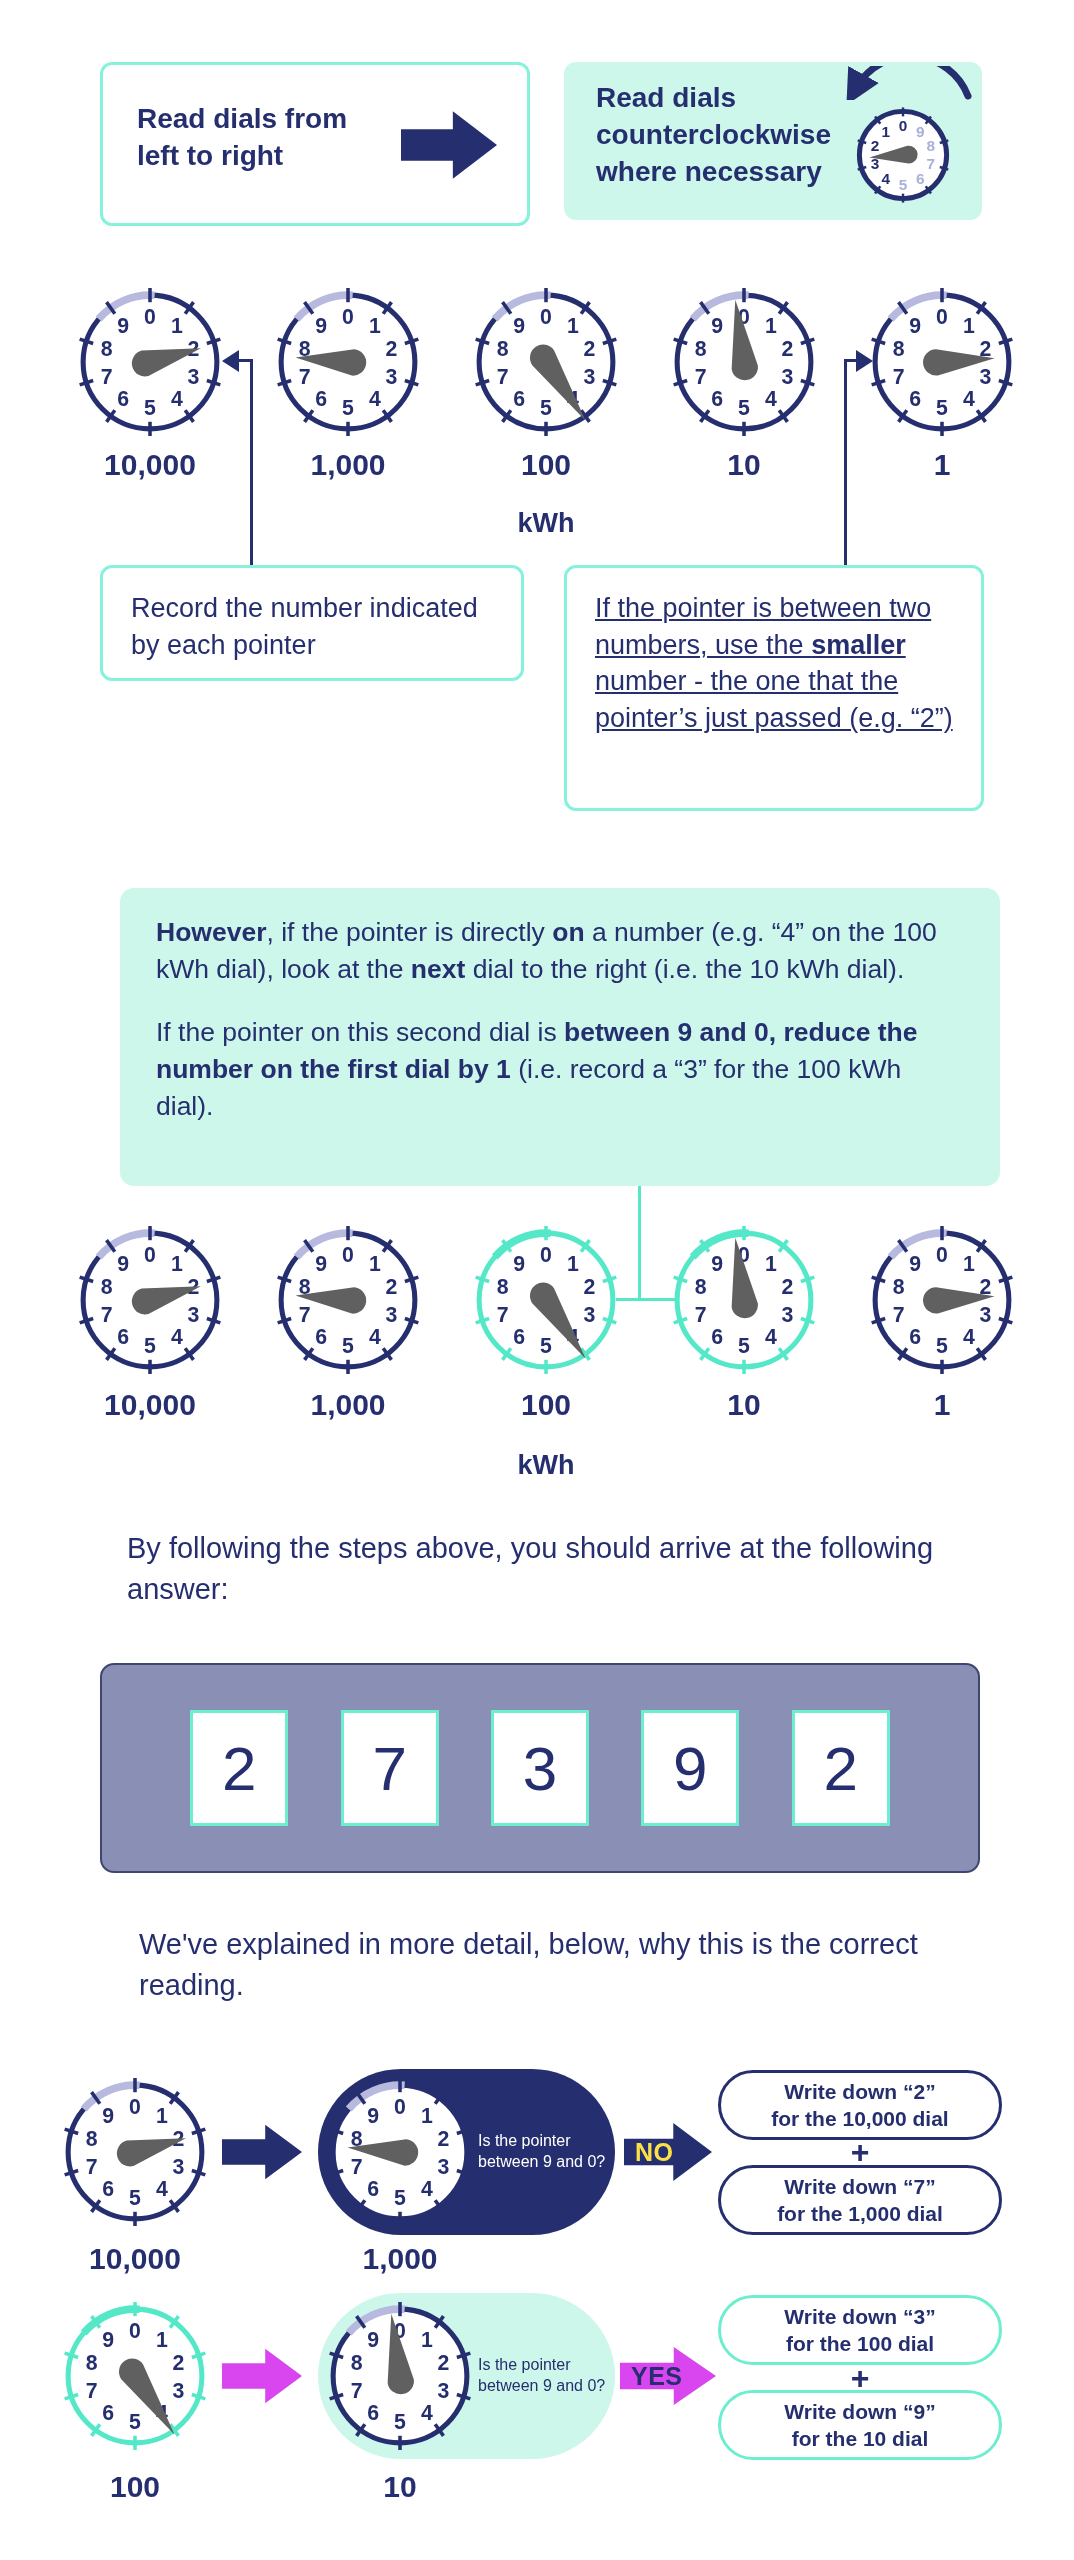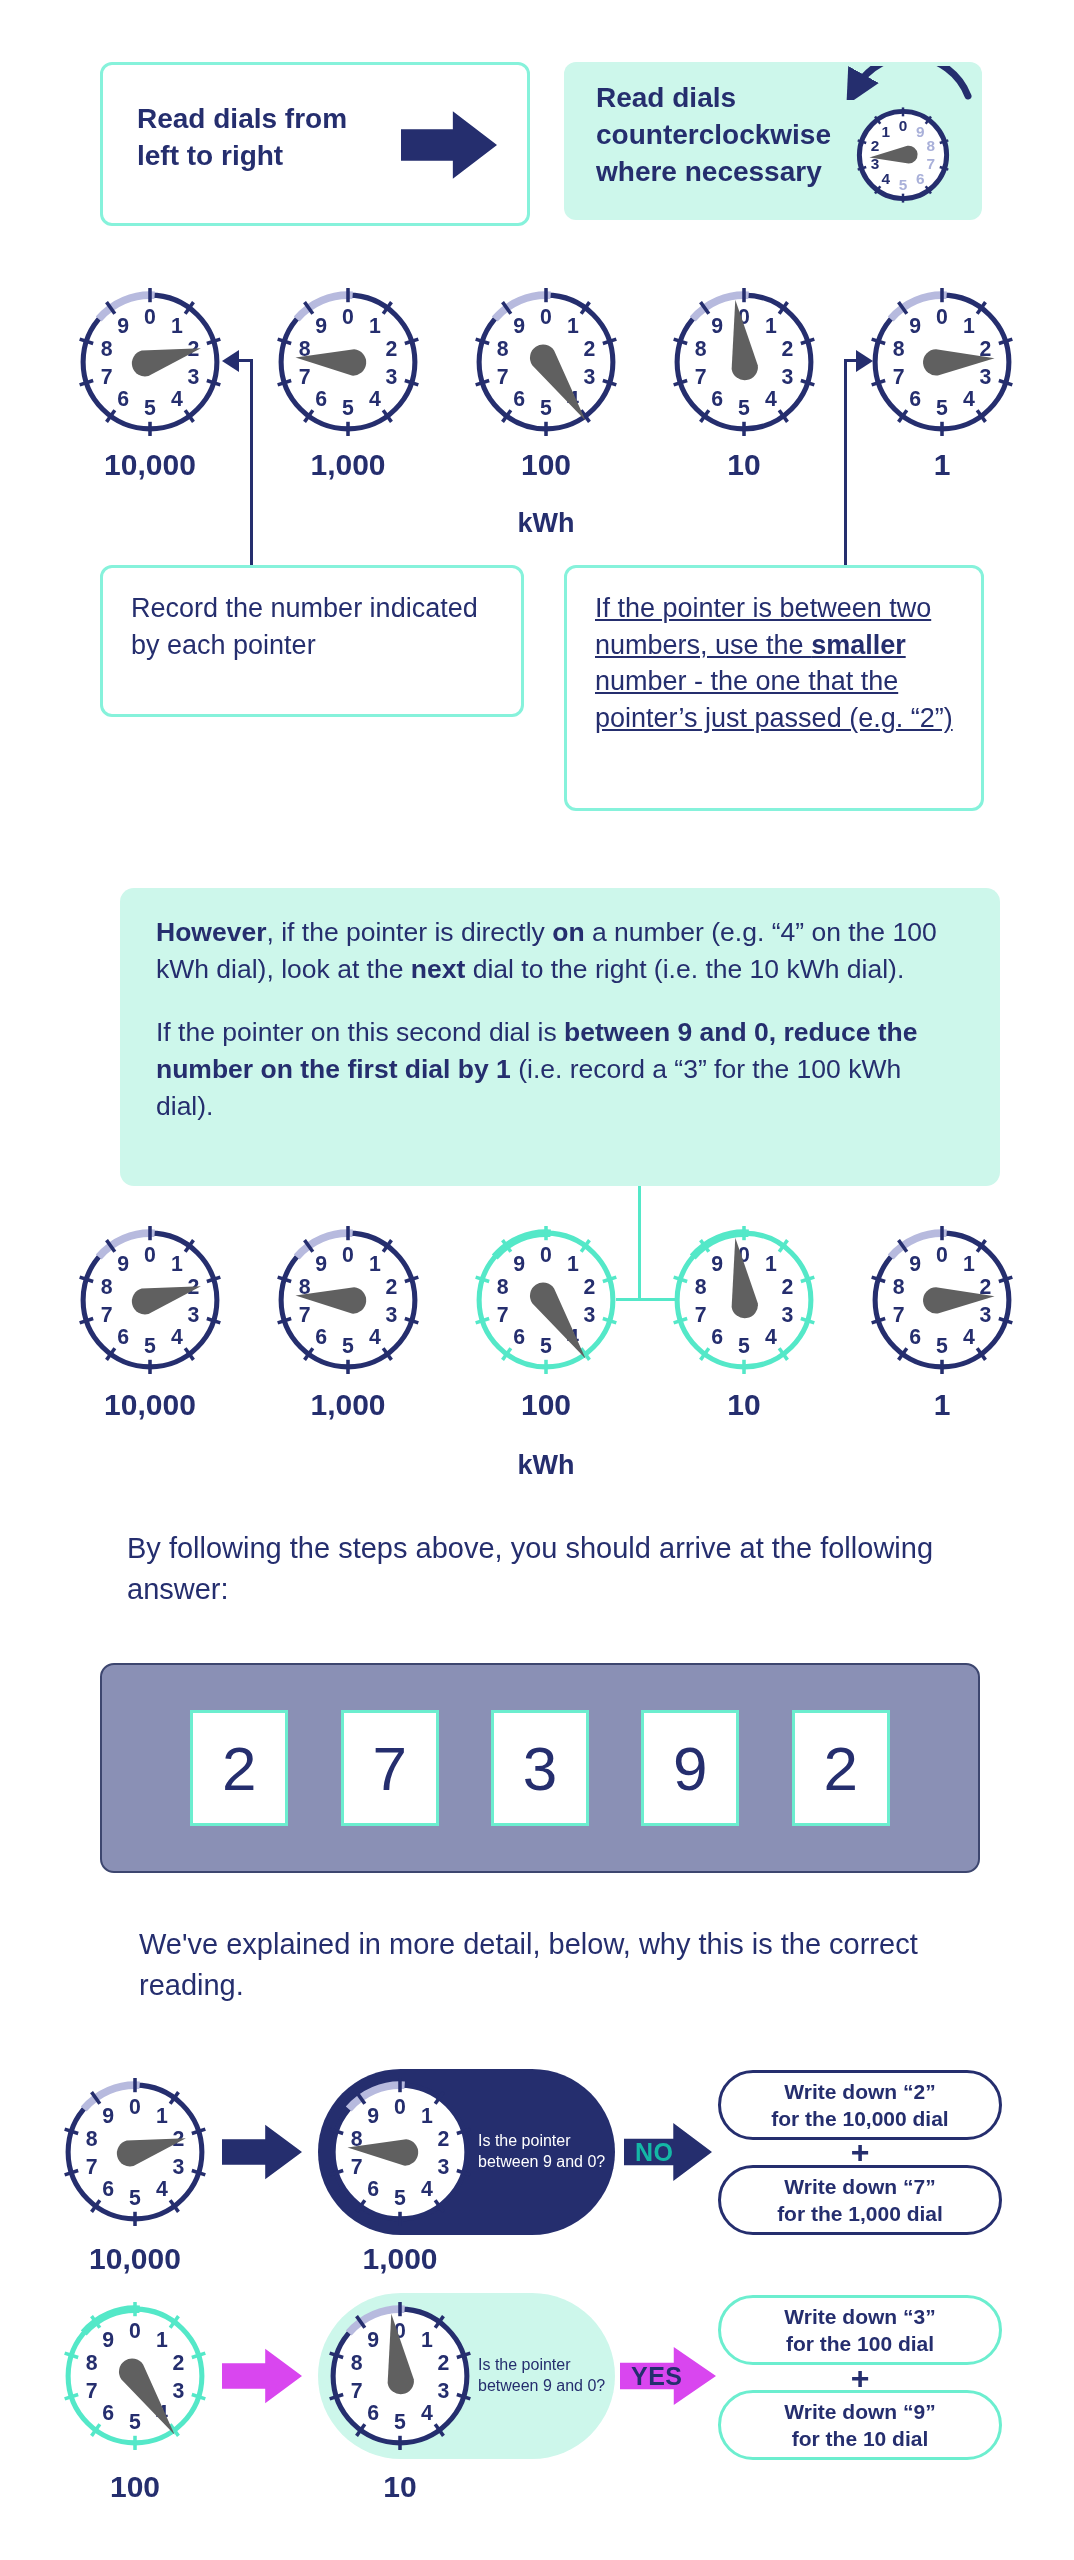--- a/index.html
+++ b/index.html
@@ -259,21 +259,21 @@
   <div class="abs unit-label" style="left:486px;top:508px;">kWh</div>
 
   <div class="abs tri-left" style="left:222px;top:350px;"></div>
   <div class="abs conn-h" style="left:237px;top:359px;width:16px;"></div>
   <div class="abs conn-v" style="left:250px;top:359px;height:208px;"></div>
 
   <div class="abs conn-v" style="left:844px;top:359px;height:208px;"></div>
   <div class="abs conn-h" style="left:844px;top:359px;width:14px;"></div>
   <div class="abs tri-right" style="left:856px;top:350px;"></div>
 
-  <div class="abs callout-box callout" style="left:100px;top:565px;width:424px;height:152px;">Record the number indicated by each pointer</div>
+  <div class="abs callout-box callout" style="left:100px;top:565px;width:424px;height:116px;">Record the number indicated by each pointer</div>
   <div class="abs callout-box callout" style="left:564px;top:565px;width:420px;height:246px;text-decoration:underline;"><span>If the pointer is between two numbers, use the </span><span class="b">smaller</span><span> number - the one that the pointer’s just passed (e.g. “2”)</span></div>
 
   <div class="abs however-box" style="left:100px;top:888px;width:880px;height:298px;margin-left:20px;">
     <p><span class="b">However</span><span>, if the pointer is directly </span><span class="b">on</span><span> a number (e.g. “4” on the 100 kWh dial), look at the </span><span class="b">next</span><span> dial to the right (i.e. the 10 kWh dial).</span></p>
     <p><span>If the pointer on this second dial is </span><span class="b">between 9 and 0, reduce the number on the first dial by 1</span><span> (i.e. record a “3” for the 100 kWh dial).</span></p>
   </div>
 
   <div class="abs conn-v teal" style="left:638px;top:1186px;height:114px;"></div>
   <div class="abs conn-h teal" style="left:616px;top:1298px;width:61px;"></div>
 
@@ -485,21 +485,21 @@
         <line x1="18.9" y1="56.8" x2="5.6" y2="52.4" stroke="#252e6e" stroke-width="3.5"></line>
         <text x="32.2" y="68.6" text-anchor="middle" font-size="21" font-weight="600" font-family="Liberation Sans, sans-serif" fill="#252e6e">8</text>
         <line x1="40.3" y1="27.3" x2="32.1" y2="15.9" stroke="#252e6e" stroke-width="3.5"></line>
         <text x="48.5" y="46.1" text-anchor="middle" font-size="21" font-weight="600" font-family="Liberation Sans, sans-serif" fill="#252e6e">9</text>
         <path d="M 23.2 70.5 L 81.1 62.5 A 13 13 0 1 1 78.8 88.4 Z" fill="#606060"></path>
       </svg>
     </div>
   <div class="abs qtext on-navy" style="left:478px;top:2079px;width:130px;height:146px;">Is the pointer between 9 and 0?</div>
 
   <div class="abs qarrow arrow-navy" style="left:624px;top:2119px;width:88px;height:66px;">
-    <span class="qarrow-label" style="color:#14b8a6;text-align:right;">NO</span>
+    <span class="qarrow-label" style="color:#fde047;text-align:right;">NO</span>
   </div>
 
   <div class="abs result-pill pill-border-navy" style="left:718px;top:2070px;">
     <div>Write down “2”</div>
     <div>for the 10,000 dial</div>
   </div>
   <div class="abs plus" style="left:838px;top:2134px;">+</div>
   <div class="abs result-pill pill-border-navy" style="left:718px;top:2165px;">
     <div>Write down “7”</div>
     <div>for the 1,000 dial</div>

